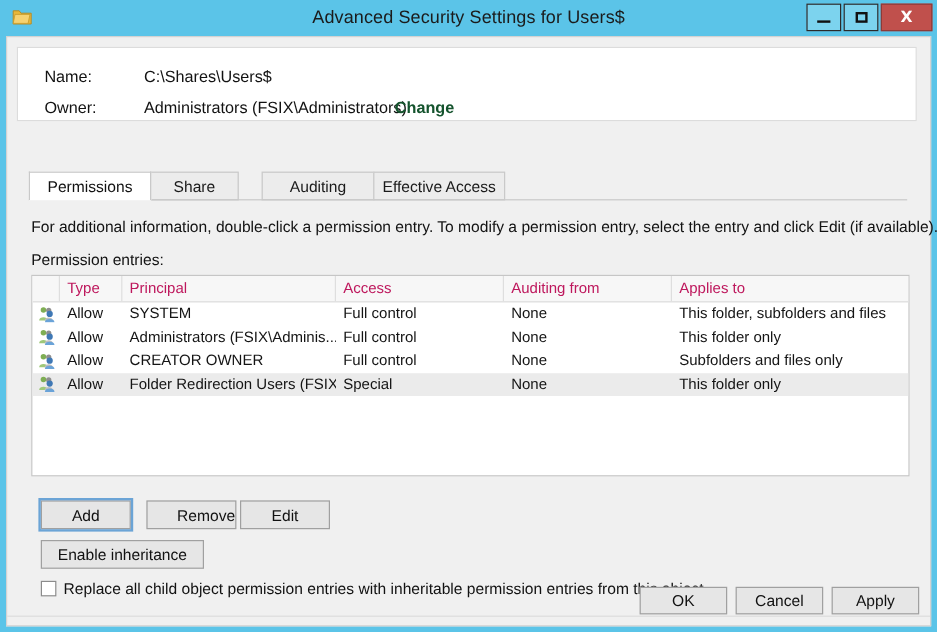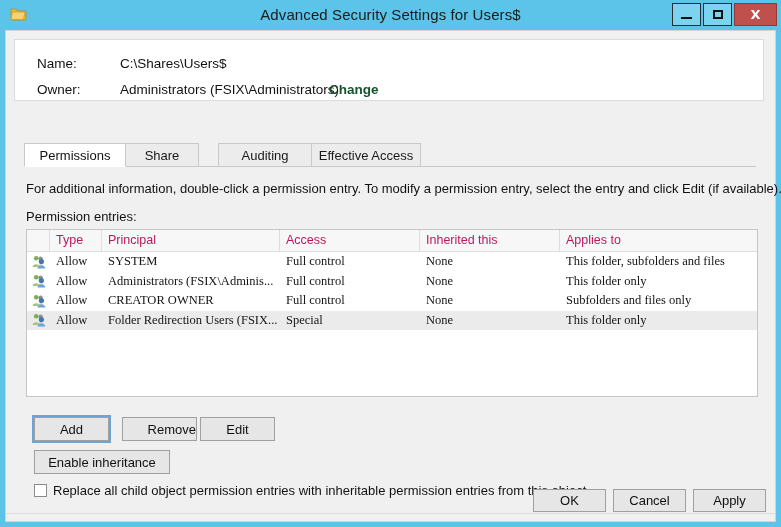--- a/index.html
+++ b/index.html
@@ -208,21 +208,20 @@
   .cell {
     position: absolute;
     top: 0;
     height: 19.5px;
     line-height: 19.5px;
     font-size: 12.5px;
     color: #141414;
     white-space: nowrap;
     overflow: hidden;
     box-sizing: border-box;
-    font-family: Liberation Serif, serif;
   }
   .cell-icon {
     left: 3px;
     width: 18px;
     display: flex;
     align-items: center;
     justify-content: center;
   }
 
   
@@ -338,21 +337,21 @@
 
     <div class="info-line">For additional information, double-click a permission entry. To modify a permission entry, select the entry and click Edit (if available).</div>
     <div class="entries-label">Permission entries:</div>
 
     <div class="table-wrap">
       <div class="thead">
         <div class="th c-icon"></div>
         <div class="th c-type">Type</div>
         <div class="th c-princ">Principal</div>
         <div class="th c-access">Access</div>
-        <div class="th c-inh">Inherited this</div>
+        <div class="th c-inh">Auditing from</div>
         <div class="th c-app">Applies to</div>
       </div>
 
       <div class="row">
         <div class="cell cell-icon">
           <svg width="15" height="14" viewBox="0 0 15 14">
             <circle cx="4.2" cy="3.3" r="2.3" fill="#7fae54"></circle>
             <path d="M0.6 12 C0.6 8.4 7.8 8.4 7.8 12 Z" fill="#9ec878"></path>
             <circle cx="8.6" cy="3.6" r="2.2" fill="#8f8f8f"></circle>
             <path d="M5.2 12 C5.2 8.7 12 8.7 12 12 Z" fill="#bdbdbd"></path>

